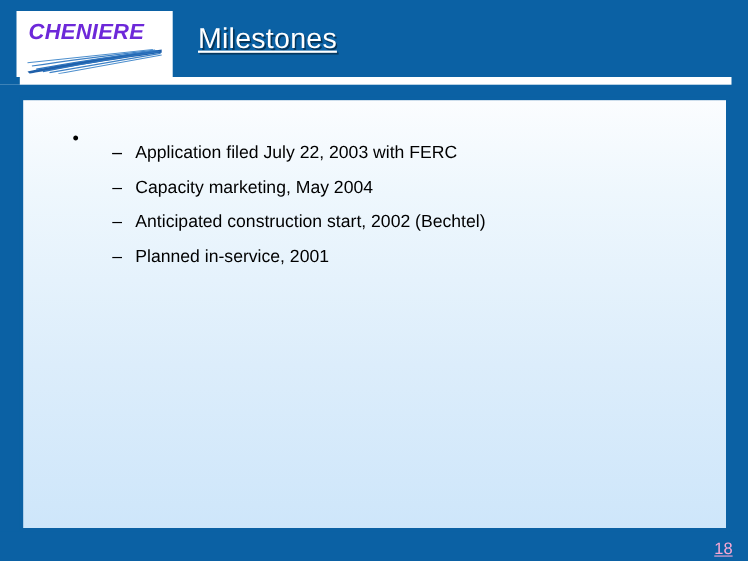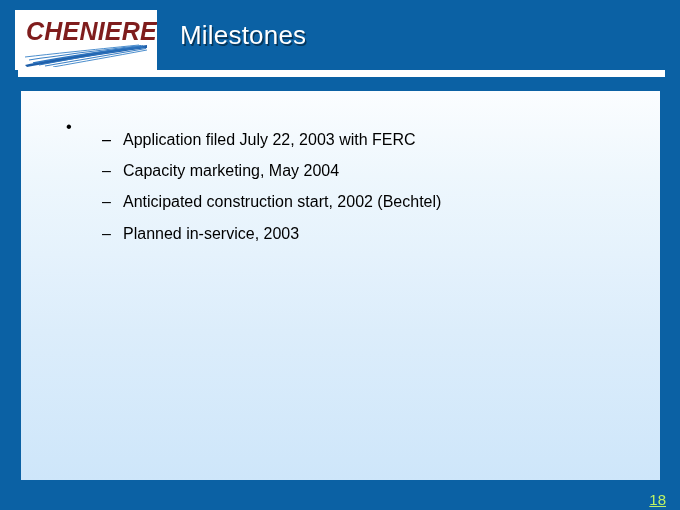--- a/index.html
+++ b/index.html
@@ -39,43 +39,44 @@
     overflow: hidden;
   }
   #logo-wordmark {
     position: absolute;
     left: 11px;
     top: 9px;
     width: 122px;
     font-family: "Liberation Sans", sans-serif;
     font-weight: bold;
     font-style: italic;
-    font-size: 25px;
+    font-size: 20px;
     letter-spacing: 0.2px;
-    color: #7f1d1d;
+    color: #6d28d9;
     white-space: nowrap;
     line-height: 1;
   }
   #logo-swoosh {
     position: absolute;
     left: 8px;
     top: 33px;
     width: 126px;
     height: 24px;
   }
 
   #slide-title {
     position: absolute;
     left: 180px;
     top: 20px;
     font-size: 26px;
     color: #ffffff;
     white-space: nowrap;
     text-shadow: 1.5px 1.5px 0 rgba(0,0,0,0.45);
     letter-spacing: 0.2px;
+    text-decoration: underline;
   }
 
   
   #header-rule {
     position: absolute;
     left: 0;
     top: 70px;
     width: 665px;
     height: 7px;
     background: #ffffff;
@@ -149,21 +150,21 @@
     bottom: 0;
     width: 680px;
     height: 27px;
     background: #0B61A4;
   }
   #page-number {
     position: absolute;
     right: 14px;
     bottom: 3px;
     font-size: 15px;
-    color: #bef264;
+    color: #f9a8d4;
     line-height: 1;
     text-decoration: underline;
   }
 </style>
 </head>
 <body>
 
 <div id="slide">
 
   <div id="header-band">
@@ -208,21 +209,21 @@
         <span>Capacity marketing, May 2004</span>
       </div>
 
       <div class="level2">
         <span class="marker">–</span>
         <span>Anticipated construction start, 2002 (Bechtel)</span>
       </div>
 
       <div class="level2">
         <span class="marker">–</span>
-        <span>Planned in-service, 2003</span>
+        <span>Planned in-service, 2001</span>
       </div>
 
     </div>
   </div>
 
   <div id="footer-band">
     <div id="page-number">18</div>
   </div>
 
 </div>

